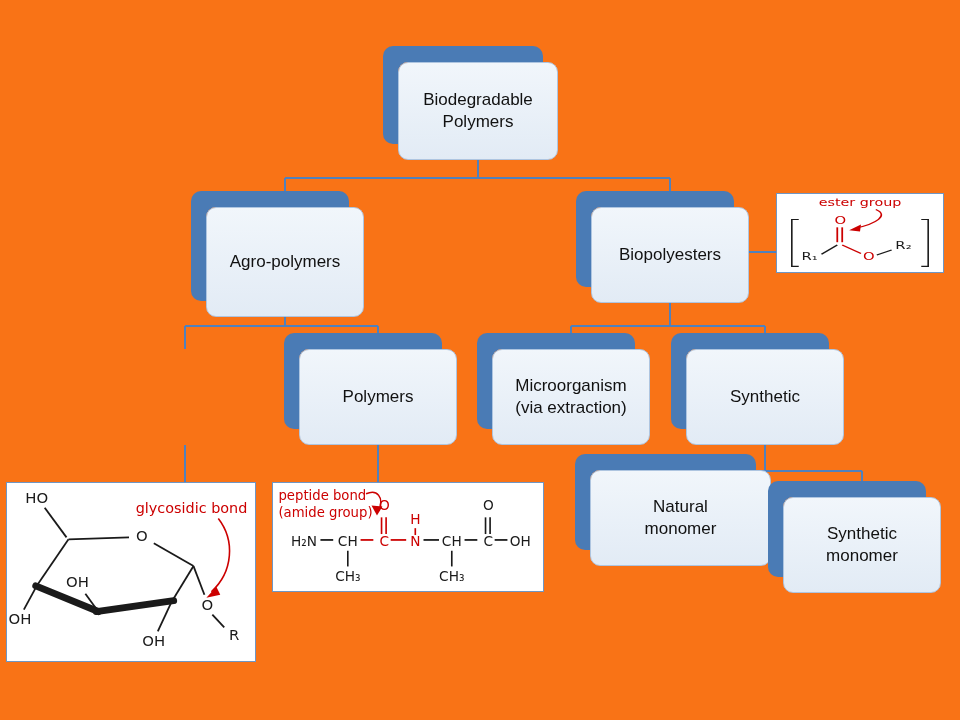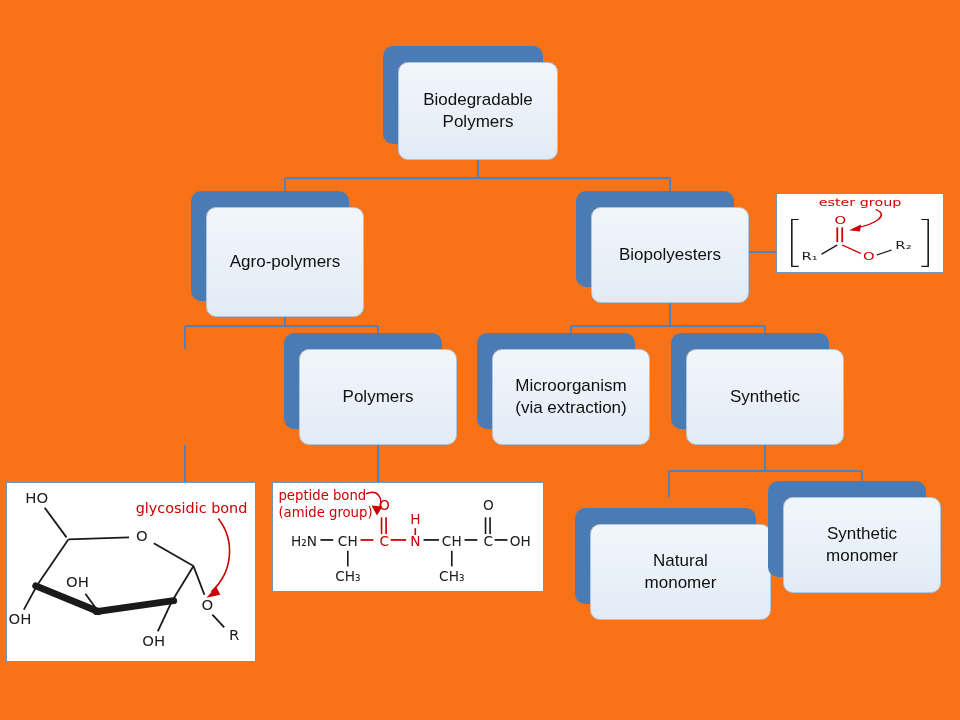--- a/index.html
+++ b/index.html
@@ -67,21 +67,21 @@
 
   <div class="node" style="left:492px;top:349px;width:158px;height:96px">
     <span class="node-label">Microorganism
 (via extraction)</span>
   </div>
 
   <div class="node" style="left:686px;top:349px;width:158px;height:96px">
     <span class="node-label">Synthetic</span>
   </div>
 
-  <div class="node" style="left:590px;top:524px;width:181px;height:96px">
+  <div class="node" style="left:590px;top:470px;width:181px;height:96px">
     <span class="node-label">Natural
 monomer</span>
   </div>
 
   <div class="node" style="left:783px;top:497px;width:158px;height:96px">
     <span class="node-label">Synthetic
 monomer</span>
   </div>
 
   <div class="inset" style="left:776px;top:193px;width:168px;height:80px">

